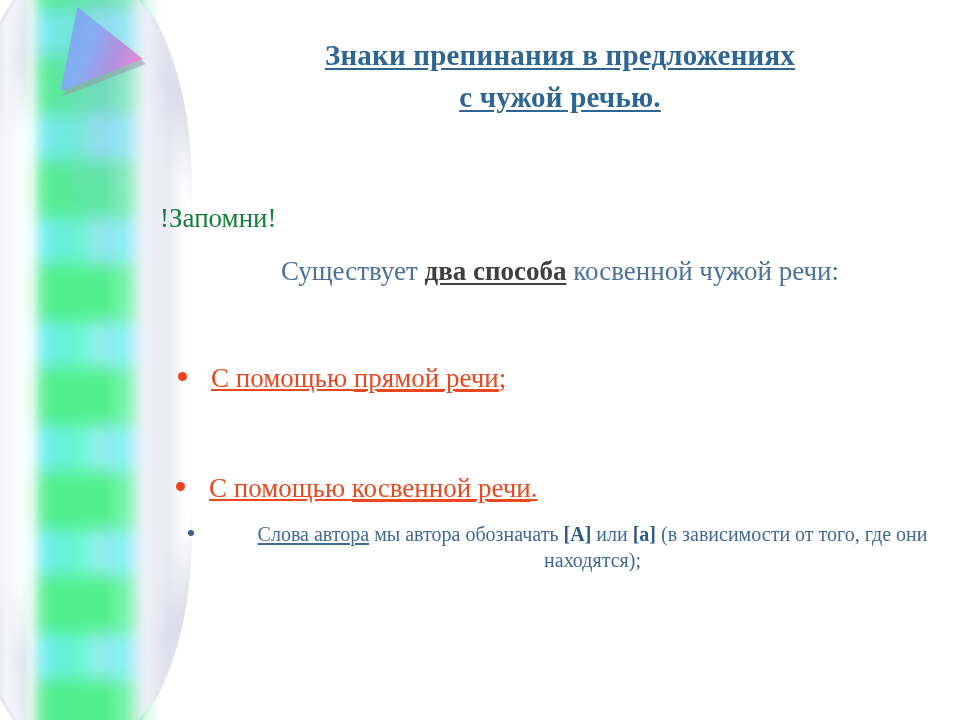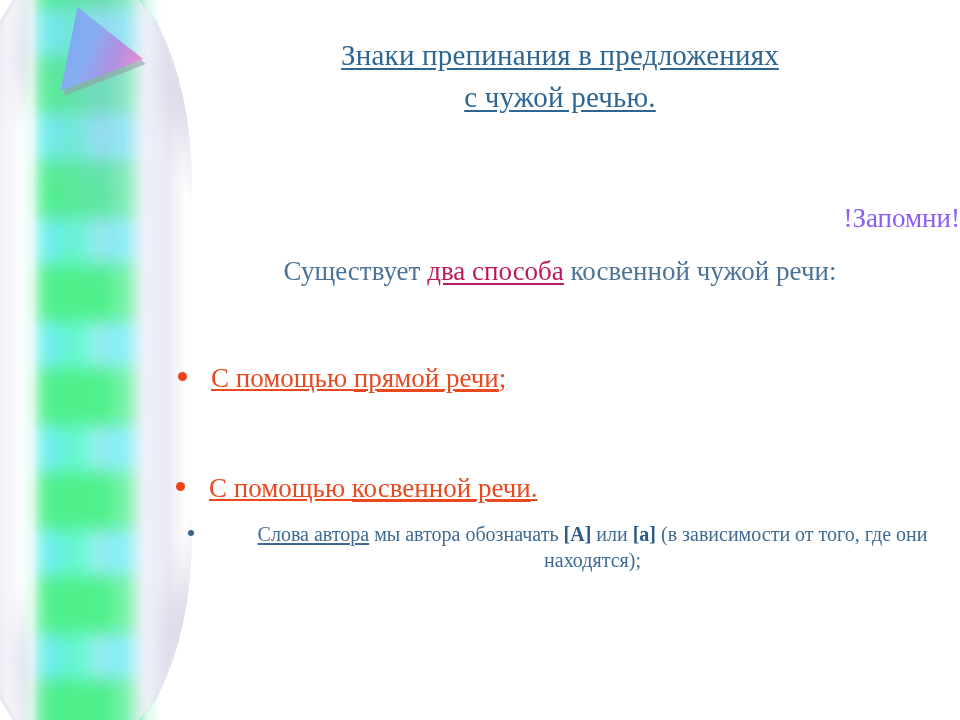--- a/index.html
+++ b/index.html
@@ -146,54 +146,54 @@
   .title-block {
     position: absolute;
     left: 0;
     top: 34px;
     width: 800px;
     text-align: center;
   }
   .title-line {
     display: block;
     font-size: 29px;
-    font-weight: normal;
+    font-weight: bold;
     color: #2e6693;
     letter-spacing: 0.2px;
     line-height: 1.45;
   }
   .title-line u, .u {
     text-decoration: underline;
     text-underline-offset: 3px;
   }
 
   .remember {
     position: absolute;
     left: 0;
     top: 202px;
     width: 800px;
-    text-align: right;
+    text-align: left;
     font-size: 27px;
-    color: #8b5cf6;
+    color: #15803d;
     line-height: 1.2;
   }
 
   .two-ways {
     position: absolute;
     left: 0;
     top: 255px;
     width: 800px;
     text-align: center;
     font-size: 27px;
     color: #4c7296;
     line-height: 1.25;
   }
   .two-ways b {
-    font-weight: normal;
-    color: #be185d;
+    font-weight: bold;
+    color: #404040;
     text-decoration: underline;
     text-underline-offset: 3px;
   }
 
   .bullet {
     position: absolute;
     display: flex;
     align-items: baseline;
     font-size: 27px;
     color: #e8491f;

